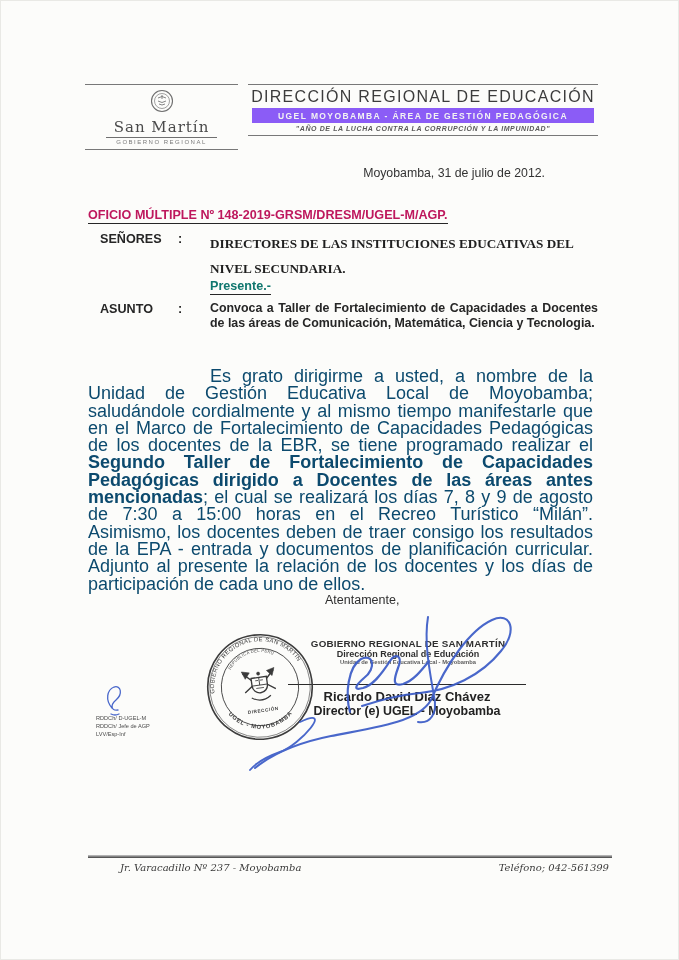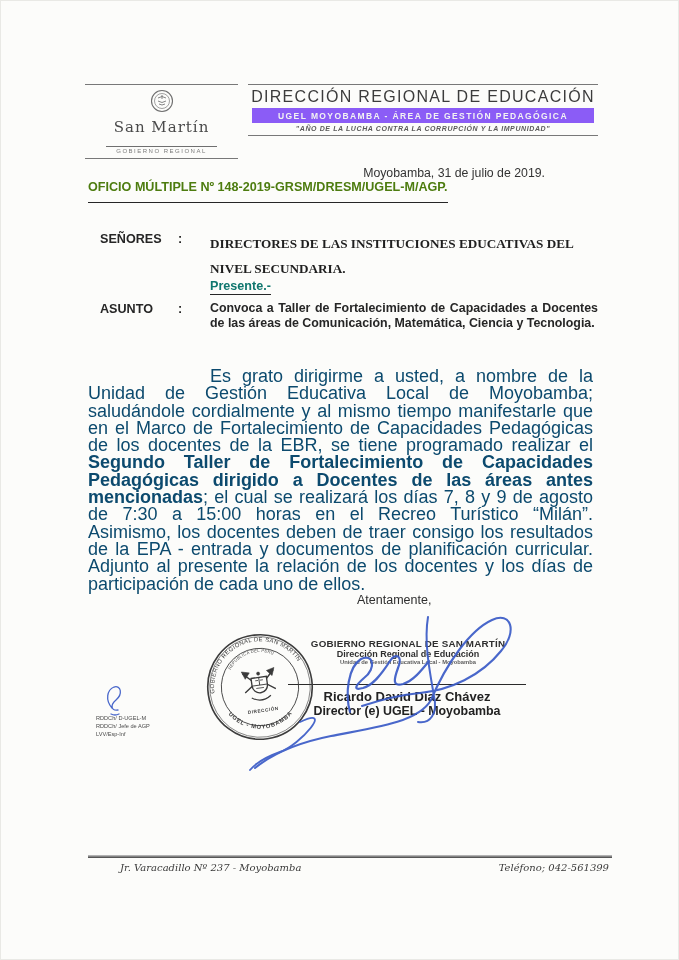--- a/index.html
+++ b/index.html
@@ -7,52 +7,52 @@
     position:relative;width:679px;height:960px;margin:0 auto;
     background:#fcfcfa;overflow:hidden;
     font-family:"Liberation Sans",sans-serif;color:#2b2b2b;
     box-shadow:inset 0 0 0 1px #e9e9e5;
   }
   
   .logo-box{position:absolute;left:85px;top:84px;width:153px;text-align:center;}
   .rule{border-top:1.6px solid #787878;height:0;}
   .logo-emblem{margin:3px auto 0;}
   .logo-name{font-family:"DejaVu Serif",serif;font-size:15px;color:#4a4a4a;
-    letter-spacing:1px;display:inline-block;border-bottom:1.2px solid #6f6f6f;padding:0 8px 10px;}
+    letter-spacing:1px;display:inline-block;border-bottom:1.2px solid #6f6f6f;padding:0 8px 1px;}
   .logo-sub{font-size:6px;color:#7a7a7a;letter-spacing:1.5px;margin-top:1px;}
   .logo-box .rule.bottom{margin-top:4px;}
 
   .header-right{position:absolute;left:248px;top:84px;width:350px;text-align:center;}
   .dre-title{font-size:16px;letter-spacing:1.3px;color:#3c3c3c;padding:3px 0 2px;white-space:nowrap;}
   .banner{background:#8b5cf6;color:#f3f3f3;font-size:8.5px;font-weight:bold;
     letter-spacing:1.4px;padding:3px 0 2px;margin:0 4px;white-space:nowrap;}
   .motto{font-style:italic;font-weight:bold;font-size:7px;color:#5a5a5a;
     letter-spacing:.6px;padding:2px 0 3px;white-space:nowrap;}
 
   
   .date-line{position:absolute;right:134px;top:166px;font-size:12.3px;color:#333;white-space:nowrap;}
-  .oficio-title{position:absolute;left:88px;top:180px;font-size:12.6px;font-weight:bold;
-    color:#4d7c0f;border-bottom:1.6px solid #262626;padding-bottom:8px;white-space:nowrap;}
+  .oficio-title{position:absolute;left:88px;top:208px;font-size:12.6px;font-weight:bold;
+    color:#be185d;border-bottom:1.6px solid #262626;padding-bottom:1px;white-space:nowrap;}
 
   .label{position:absolute;left:88px;font-size:12.6px;font-weight:bold;color:#262626;margin-left:12px;}
   .colon{position:absolute;left:178px;font-size:12.6px;font-weight:bold;color:#262626;}
   .senores-val{position:absolute;left:210px;top:231px;width:390px;
     font-family:"Liberation Serif",serif;font-weight:bold;font-size:13.2px;
     line-height:25px;color:#1f1f1f;}
   .presente{position:absolute;left:210px;top:279px;font-size:12.6px;font-weight:bold;
     color:#0f766e;border-bottom:1.6px solid #262626;padding-bottom:1px;}
   .asunto-val{position:absolute;left:210px;top:301px;width:388px;font-size:12.4px;
     font-weight:bold;line-height:15px;color:#262626;text-align:justify;}
 
   
   .body-par{position:absolute;left:88px;width:505px;font-size:18px;line-height:17.3px;
     text-align:justify;color:#0c4a6e;}
   .body-par.p1{top:350px;text-indent:122px;}
   .body-par.p2{top:514px;text-indent:122px;}
-  .closing{position:absolute;left:325px;top:593px;font-size:12.5px;color:#2e2e2e;margin-left:32px;}
+  .closing{position:absolute;left:325px;top:593px;font-size:12.5px;color:#2e2e2e;}
 
   
   .stamp{position:absolute;left:288px;top:638px;width:240px;text-align:center;color:#2f2f2f;}
   .stamp-l1{font-size:9.8px;font-weight:bold;letter-spacing:.2px;white-space:nowrap;}
   .stamp-l2{font-size:9px;font-weight:bold;white-space:nowrap;}
   .stamp-l3{font-size:5.8px;font-weight:bold;color:#5c5c5c;white-space:nowrap;}
   .sig-rule{position:absolute;left:288px;top:684px;width:238px;border-top:1.8px solid #2a2a2a;}
   .sig-name-block{position:absolute;left:288px;top:689px;width:238px;text-align:center;color:#222;}
   .sig-name{font-size:13px;font-weight:bold;white-space:nowrap;}
   .sig-title{font-size:12.4px;font-weight:bold;white-space:nowrap;}
@@ -90,21 +90,21 @@
   </div>
 
   <div class="header-right">
     <div class="rule"></div>
     <div class="dre-title">DIRECCIÓN REGIONAL DE EDUCACIÓN</div>
     <div class="banner">UGEL MOYOBAMBA - ÁREA DE GESTIÓN PEDAGÓGICA</div>
     <div class="motto">"AÑO DE LA LUCHA CONTRA LA CORRUPCIÓN Y LA IMPUNIDAD"</div>
     <div class="rule"></div>
   </div>
 
-  <div class="date-line">Moyobamba, 31 de julio de 2019.</div>
+  <div class="date-line">Moyobamba, 31 de julio de 2012.</div>
   <div class="oficio-title">OFICIO MÚLTIPLE Nº 148-2019-GRSM/DRESM/UGEL-M/AGP.</div>
 
   <div class="label" style="top:232px">SEÑORES</div>
   <div class="colon" style="top:232px">:</div>
   <div class="senores-val">DIRECTORES DE LAS INSTITUCIONES EDUCATIVAS DEL NIVEL SECUNDARIA.</div>
   <div class="presente">Presente.-</div>
 
   <div class="label" style="top:302px">ASUNTO</div>
   <div class="colon" style="top:302px">:</div>
   <div class="asunto-val">Convoca a Taller de Fortalecimiento de Capacidades a Docentes de las áreas de Comunicación, Matemática, Ciencia y Tecnologia.</div>

